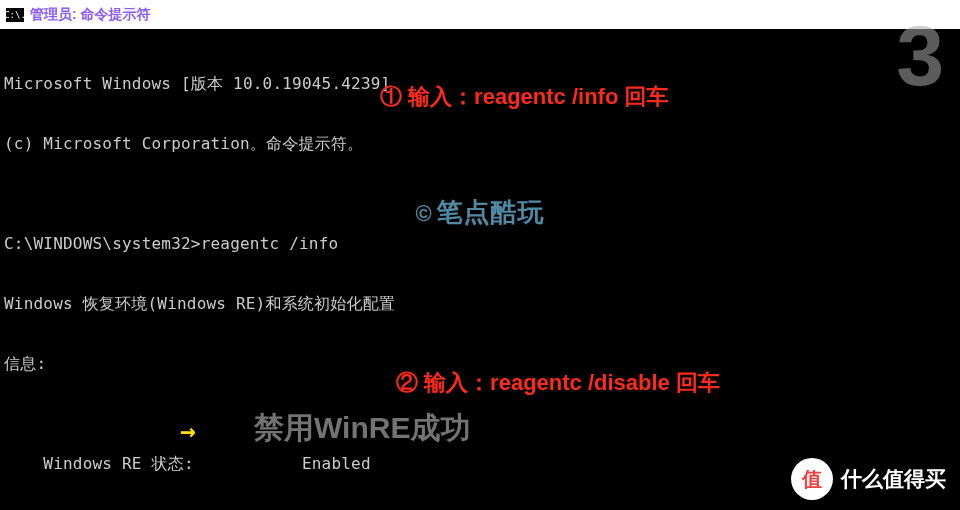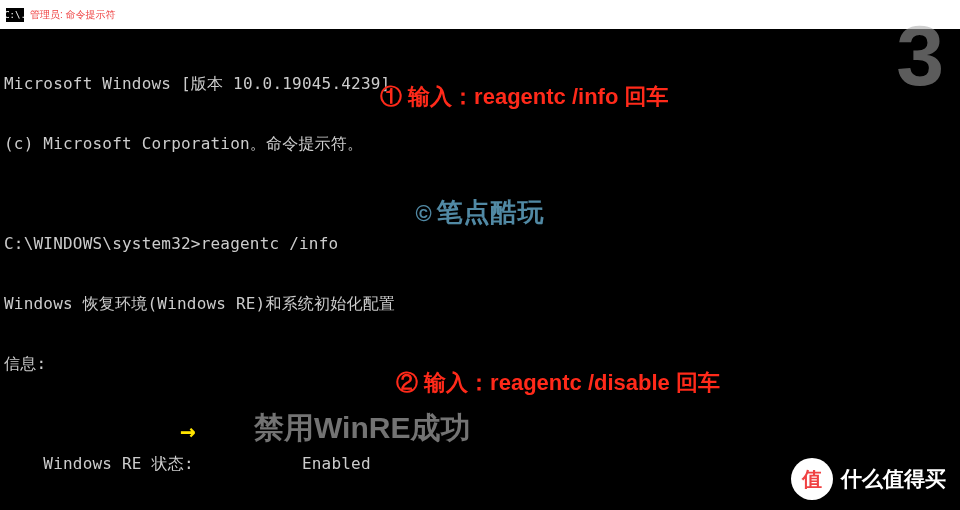--- a/index.html
+++ b/index.html
@@ -1,20 +1,20 @@
 <!DOCTYPE html>
 <html><head>
 <meta charset="utf-8">
 <style>
   * { margin: 0; padding: 0; box-sizing: border-box; }
   html, body { width: 960px; height: 510px; overflow: hidden; font-family: Consolas, "NSimSun", "SimSun", monospace; }
   .window { width: 100%; height: 100%; background: #000; position: relative; }
   .titlebar { height: 30px; background: #fff; display: flex; align-items: center; padding: 0 6px; gap: 6px; border-bottom: 1px solid #000; }
   .titlebar-icon { width: 18px; height: 14px; background: #000; color: #fff; font-size: 9px; display: flex; align-items: center; justify-content: center; font-family: Consolas, monospace; }
-  .titlebar-text { font-size: 10px; color: #ef4444; font-family: "Microsoft YaHei", SimSun, sans-serif; }
+  .titlebar-text { font-size: 14px; color: #8b5cf6; font-family: "Microsoft YaHei", SimSun, sans-serif; font-weight: bold; }
   .terminal { padding: 4px 4px; color: #ccc; font-size: 16px; line-height: 1.25; white-space: pre; letter-spacing: 0.2px; }
   .terminal .line { white-space: pre; }
   .annotation { position: absolute; color: #ff2a1a; font-weight: bold; font-family: "Microsoft YaHei", SimHei, sans-serif; font-size: 22px; text-shadow: 0 0 1px rgba(0,0,0,.6); }
   .anno1 { top: 82px; left: 380px; }
   .anno2 { top: 368px; left: 396px; }
   .anno3 { top: 408px; left: 254px; color: #737373; font-size: 30px; }
   .arrow { position: absolute; top: 416px; left: 180px; color: #ffe400; font-weight: bold; font-size: 26px; }
   .watermark-num { position: absolute; top: 6px; right: 16px; color: #a8a8a8; font-size: 86px; font-weight: 700; font-family: Arial, sans-serif; opacity: .55; }
   .watermark-center { position: absolute; top: 195px; left: 0; width: 100%; text-align: center; color: #7dd3fc; opacity: .65; font-size: 26px; font-weight: bold; font-family: "Microsoft YaHei", sans-serif; letter-spacing: 1px; }
   .watermark-center .copy { font-size: 22px; margin-right: 4px; }

